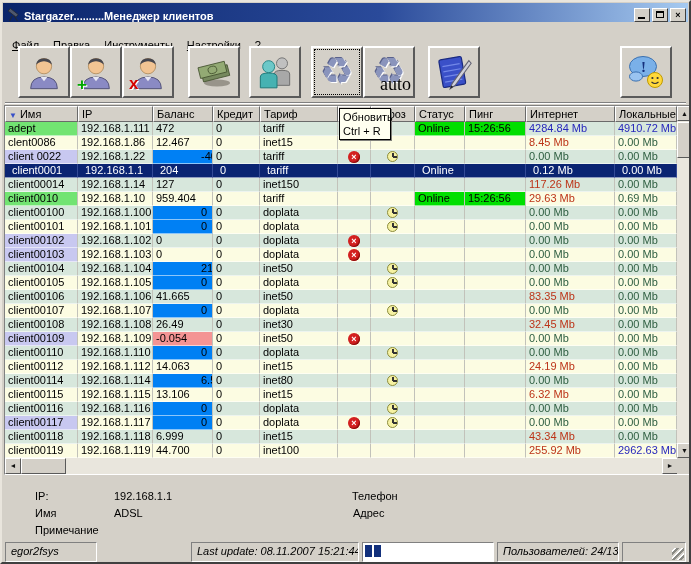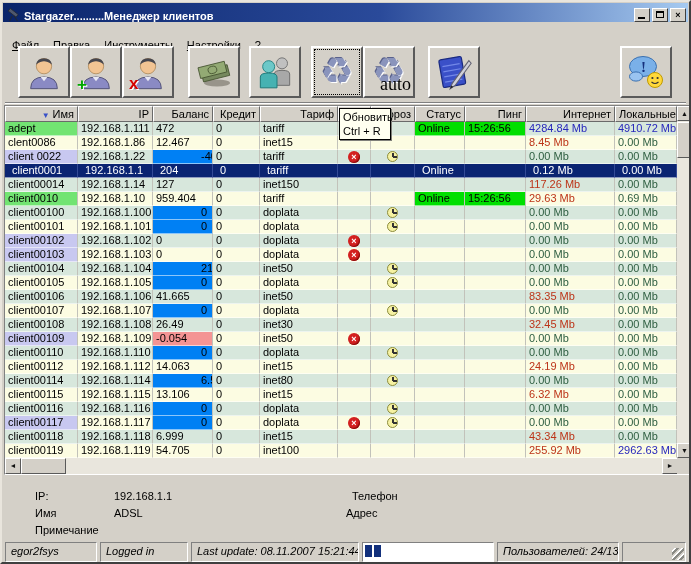--- a/index.html
+++ b/index.html
@@ -30,21 +30,21 @@
   .tbtn.focused{outline:1px dotted #000;outline-offset:-4px;}
   .ovl{position:absolute;font-weight:bold;font-size:17px;line-height:14px;}
   .ovl.plus{left:5px;bottom:4px;color:#00a800;text-shadow:1px 1px 0 #fff;}
   .ovl.xx{left:5px;bottom:5px;color:#d40000;text-shadow:1px 1px 0 #fff;}
   .recycle{font-size:37px;line-height:40px;color:#8a94bc;text-shadow:1px 1px 0 #fff,-1px -1px 0 #5a628c;}
   .auto-label{position:absolute;right:2px;bottom:1px;font-family:"Liberation Serif",serif;
     font-size:18px;color:#000;background:transparent;margin-left:30px;}
   
   .tablebox{position:absolute;left:2px;top:103px;width:689px;height:370px;
     border:1px solid;border-color:#808080 #fff #fff #808080;background:#fff;}
-  .thead{position:absolute;left:0;top:0;height:16px;display:flex;text-align:right;}
+  .thead{position:absolute;left:0;top:0;height:16px;display:flex;}
   .hcell{flex:none;height:16px;background:#d4d0c8;border:1px solid;
     border-color:#fff #6a6a6a #6a6a6a #fff;padding:1px 3px;white-space:nowrap;overflow:hidden;}
   .sorticon{color:#3850c8;font-size:8px;margin-right:3px;}
   .tbody{position:absolute;left:0;top:16px;width:672px;height:336px;overflow:hidden;}
   .trow{display:flex;height:14px;border-bottom:0;}
   .trow.odd{background:#d7e7dc;}
   .trow.even{background:#fcfce2;}
   .trow.selected{background:#0a2472;}
   .trow.selected .cell{color:#fff;border-right-color:#334a96;padding-left:7px;}
   .cell{flex:none;height:14px;line-height:13px;padding:0 0 0 3px;white-space:nowrap;
@@ -508,21 +508,21 @@
           <div class="cell c5 icell"></div>
           <div class="cell c6 icell"></div>
           <div class="cell c7 "></div>
           <div class="cell c8 "></div>
           <div class="cell c9 t-red">43.34 Mb</div>
           <div class="cell c10 t-green">0.00 Mb</div>
         </div>
         <div class="trow even">
           <div class="cell c0 name ">client00119</div>
           <div class="cell c1">192.168.1.119</div>
-          <div class="cell c2 ">54.705</div>
+          <div class="cell c2 ">44.700</div>
           <div class="cell c3">0</div>
           <div class="cell c4">inet100</div>
           <div class="cell c5 icell"></div>
           <div class="cell c6 icell"></div>
           <div class="cell c7 "></div>
           <div class="cell c8 "></div>
           <div class="cell c9 t-red">255.92 Mb</div>
           <div class="cell c10 t-blue">2962.63 Mb</div>
         </div>
       </div>
@@ -544,26 +544,25 @@
     <div>Ctrl + R</div>
   </div>
 
   <div class="details">
     <span class="dl" style="left:30px;top:11px">IP:</span>
     <span class="dl" style="left:109px;top:11px">192.168.1.1</span>
     <span class="dl" style="left:30px;top:28px">Имя</span>
     <span class="dl" style="left:109px;top:28px">ADSL</span>
     <span class="dl" style="left:30px;top:45px">Примечание</span>
     <span class="dl" style="left:347px;top:11px">Телефон</span>
-    <span class="dl" style="left:341px;top:28px">Адрес</span>
+    <span class="dl" style="left:348px;top:28px">Адрес</span>
   </div>
 
   <div class="statusbar">
     <div class="spanel" style="left:0;width:92px">egor2fsys</div>
-    <div class="spanel" style="left:95px;width:88px">Logged in</div>
     <div class="spanel" style="left:186px;width:168px">Last update: 08.11.2007 15:21:44</div>
     <div class="spanel progress" style="left:357px;width:132px">
       <span class="pblock"></span><span class="pblock"></span>
     </div>
     <div class="spanel" style="left:492px;width:122px">Пользователей: 24/136</div>
     <div class="spanel" style="left:617px;right:0">
       <span class="grip"></span>
     </div>
   </div>
 

